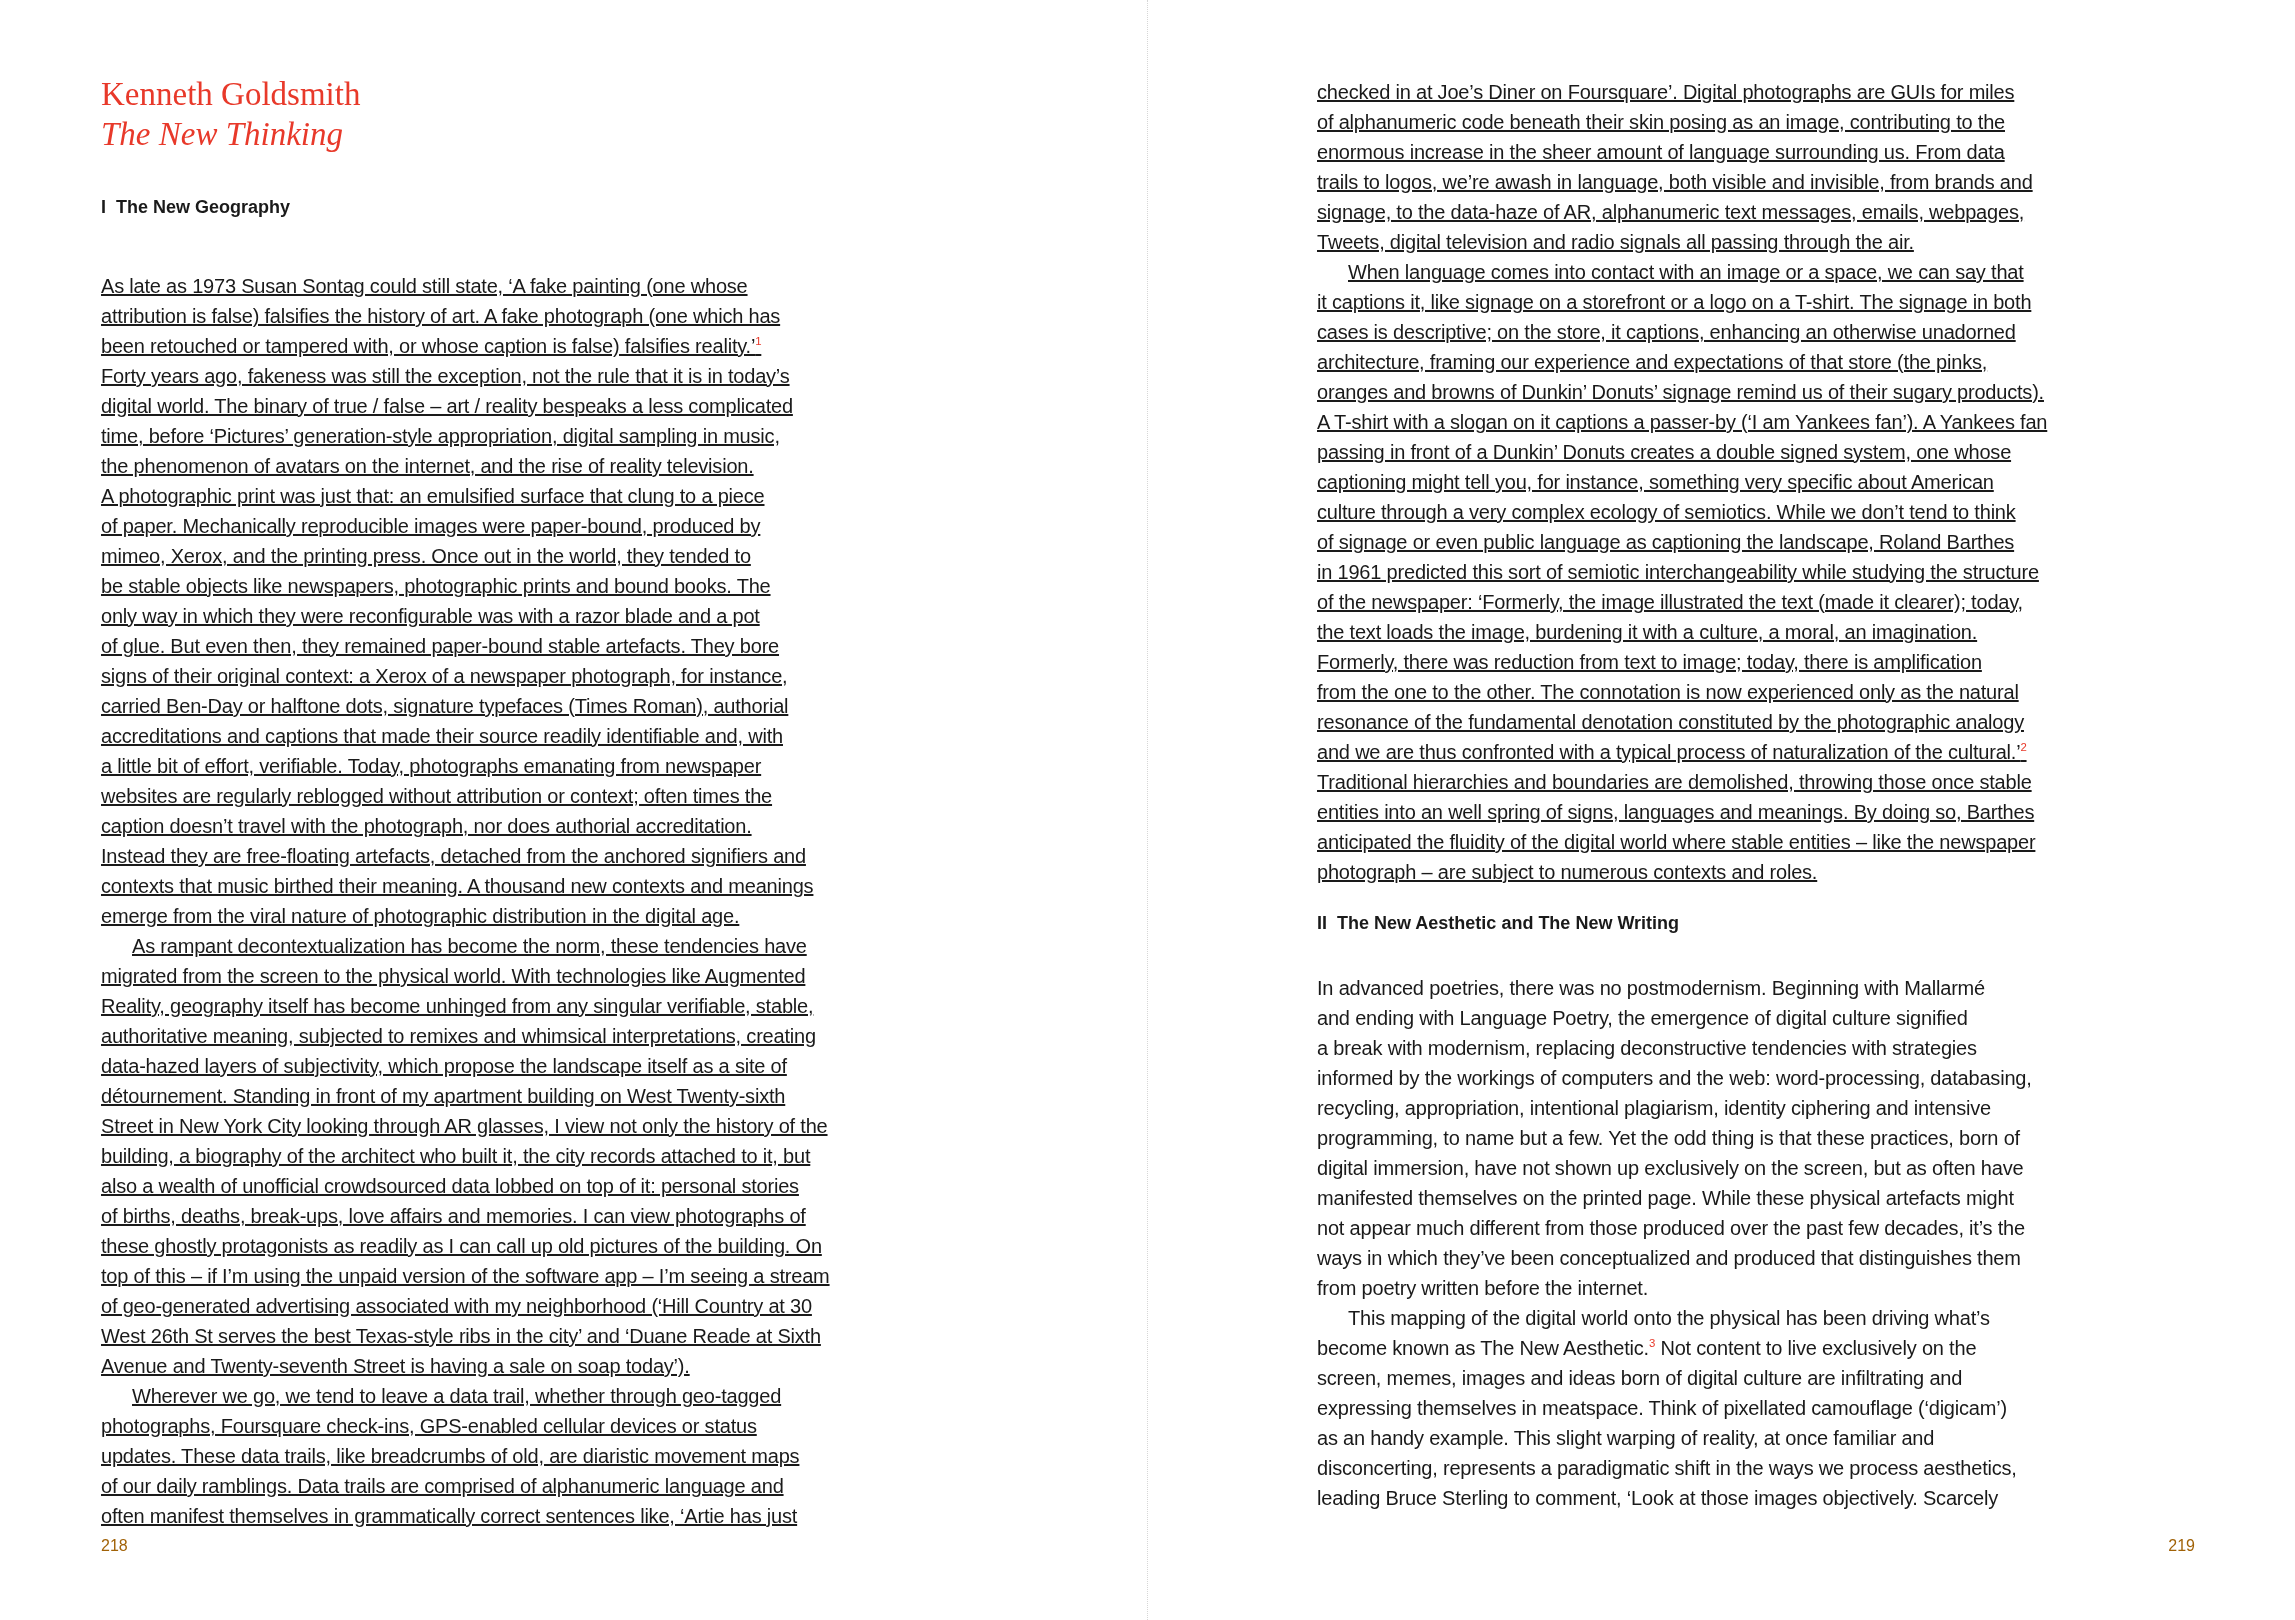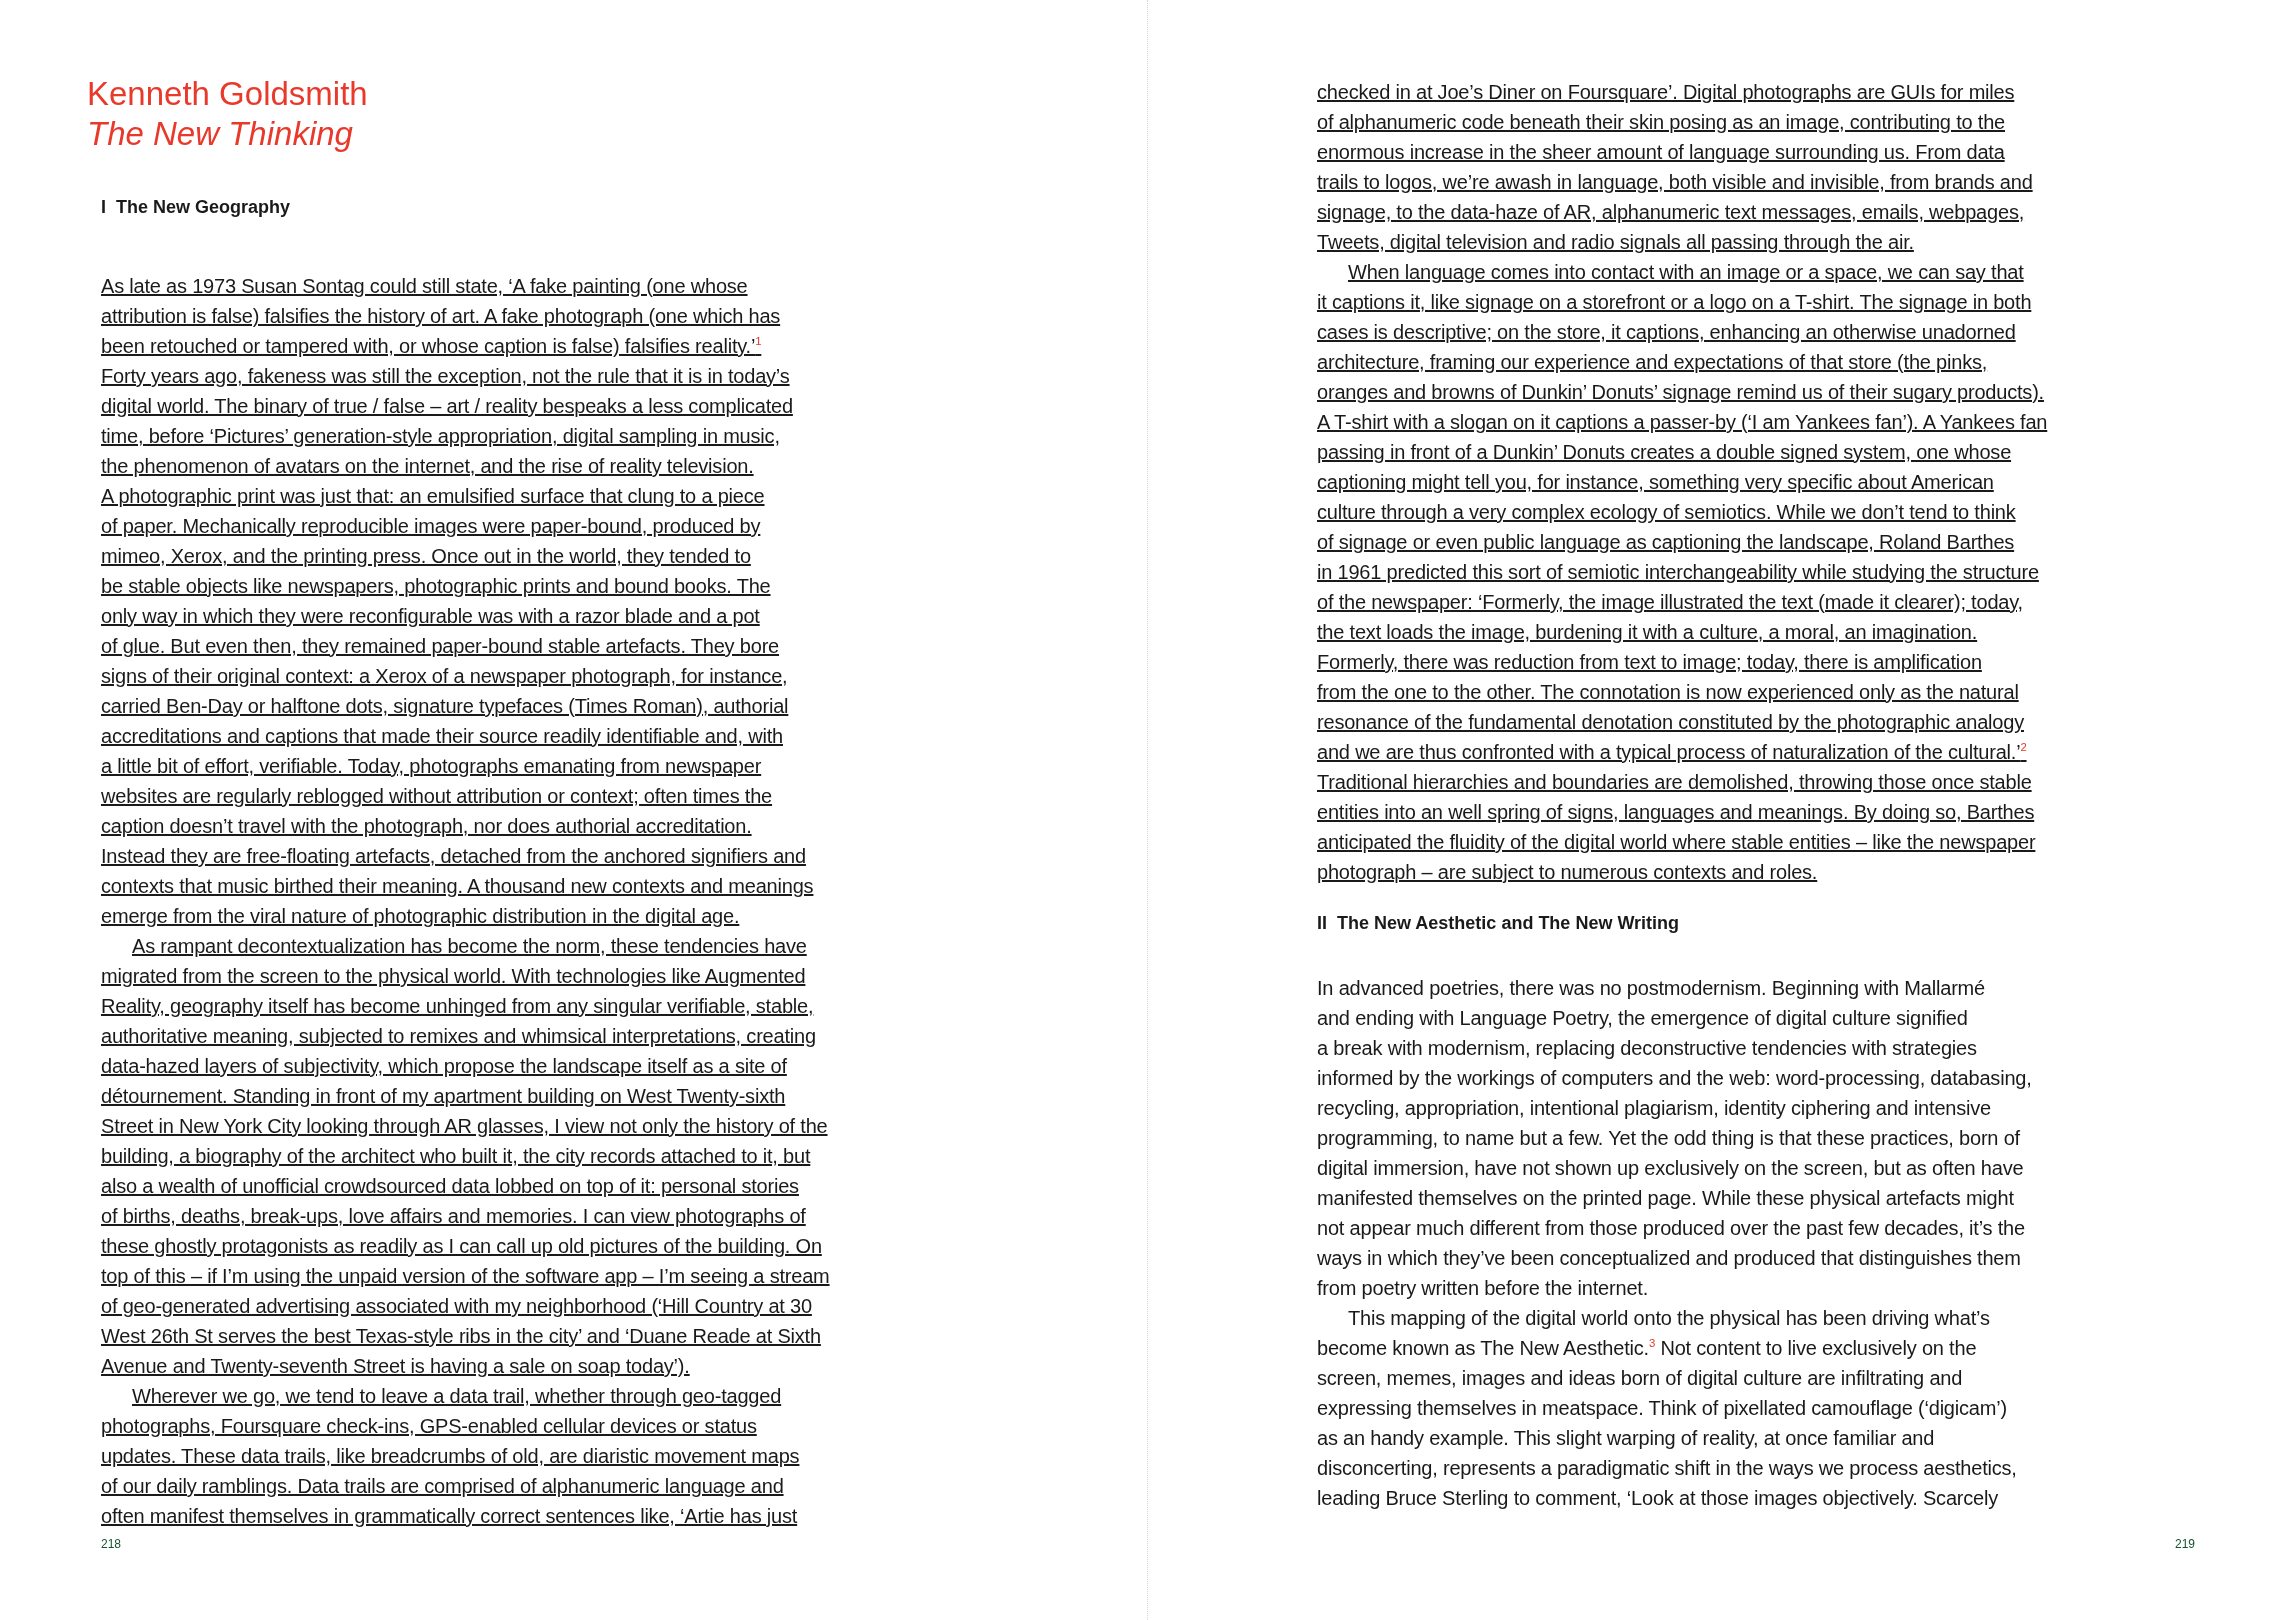--- a/index.html
+++ b/index.html
@@ -4,28 +4,28 @@
 <style>
   html, body { margin:0; padding:0; background:#ffffff; }
   body { width:2295px; height:1620px; position:relative; overflow:hidden; font-family:"Liberation Sans", sans-serif; color:#1a1a1a; }
   .page { position:absolute; top:0; height:1620px; width:1148px; }
   .page.left { left:0; }
   .page.right { left:1148px; }
   .divider { position:absolute; left:1147px; top:0; width:0; height:1620px; border-left:1.1px dotted #d6d6d6; }
   .col { position:absolute; width:892px; font-size:20px; line-height:30px; letter-spacing:-0.2px;text-decoration:underline; }
   .page.left .col { left:101px; top:251px;margin-top:20px; }
   .page.right .col { left:169px; top:77px; }
-  .title { position:absolute; left:87px; top:74px; color:#e8392a; font-family:Liberation Sans, sans-serif; font-size:33px; line-height:40px; }
+  .title { position:absolute; left:101px; top:74px; color:#e8392a; font-family:Liberation Serif, serif; font-size:33px; line-height:40px; }
   .title .sub { font-style:italic; display:block; }
   .section-head { position:absolute; left:101px; top:197px; font-weight:bold; font-size:18px; }
   .page.right .section-head { left:169px; top:913px; }
   .line { white-space:nowrap; display:block; height:30px; }
   .indent { padding-left:31px; }
   .fn { color:#e8392a; font-size:11.4px; vertical-align:super; line-height:0; }
-  .pagenum { position:absolute; top:1537px; color:#14532d; font-size:12px; }
+  .pagenum { position:absolute; top:1537px; color:#a16207; font-size:16px; }
   .page.left .pagenum { left:101px; }
   .page.right .pagenum { right:101px; }
   .col2 { position:absolute; left:169px; top:973px; width:892px; font-size:20px; line-height:30px; letter-spacing:-0.2px; }
 </style>
 </head>
 <body>
 
 <div class="divider"></div>
 
 <div class="page left">

